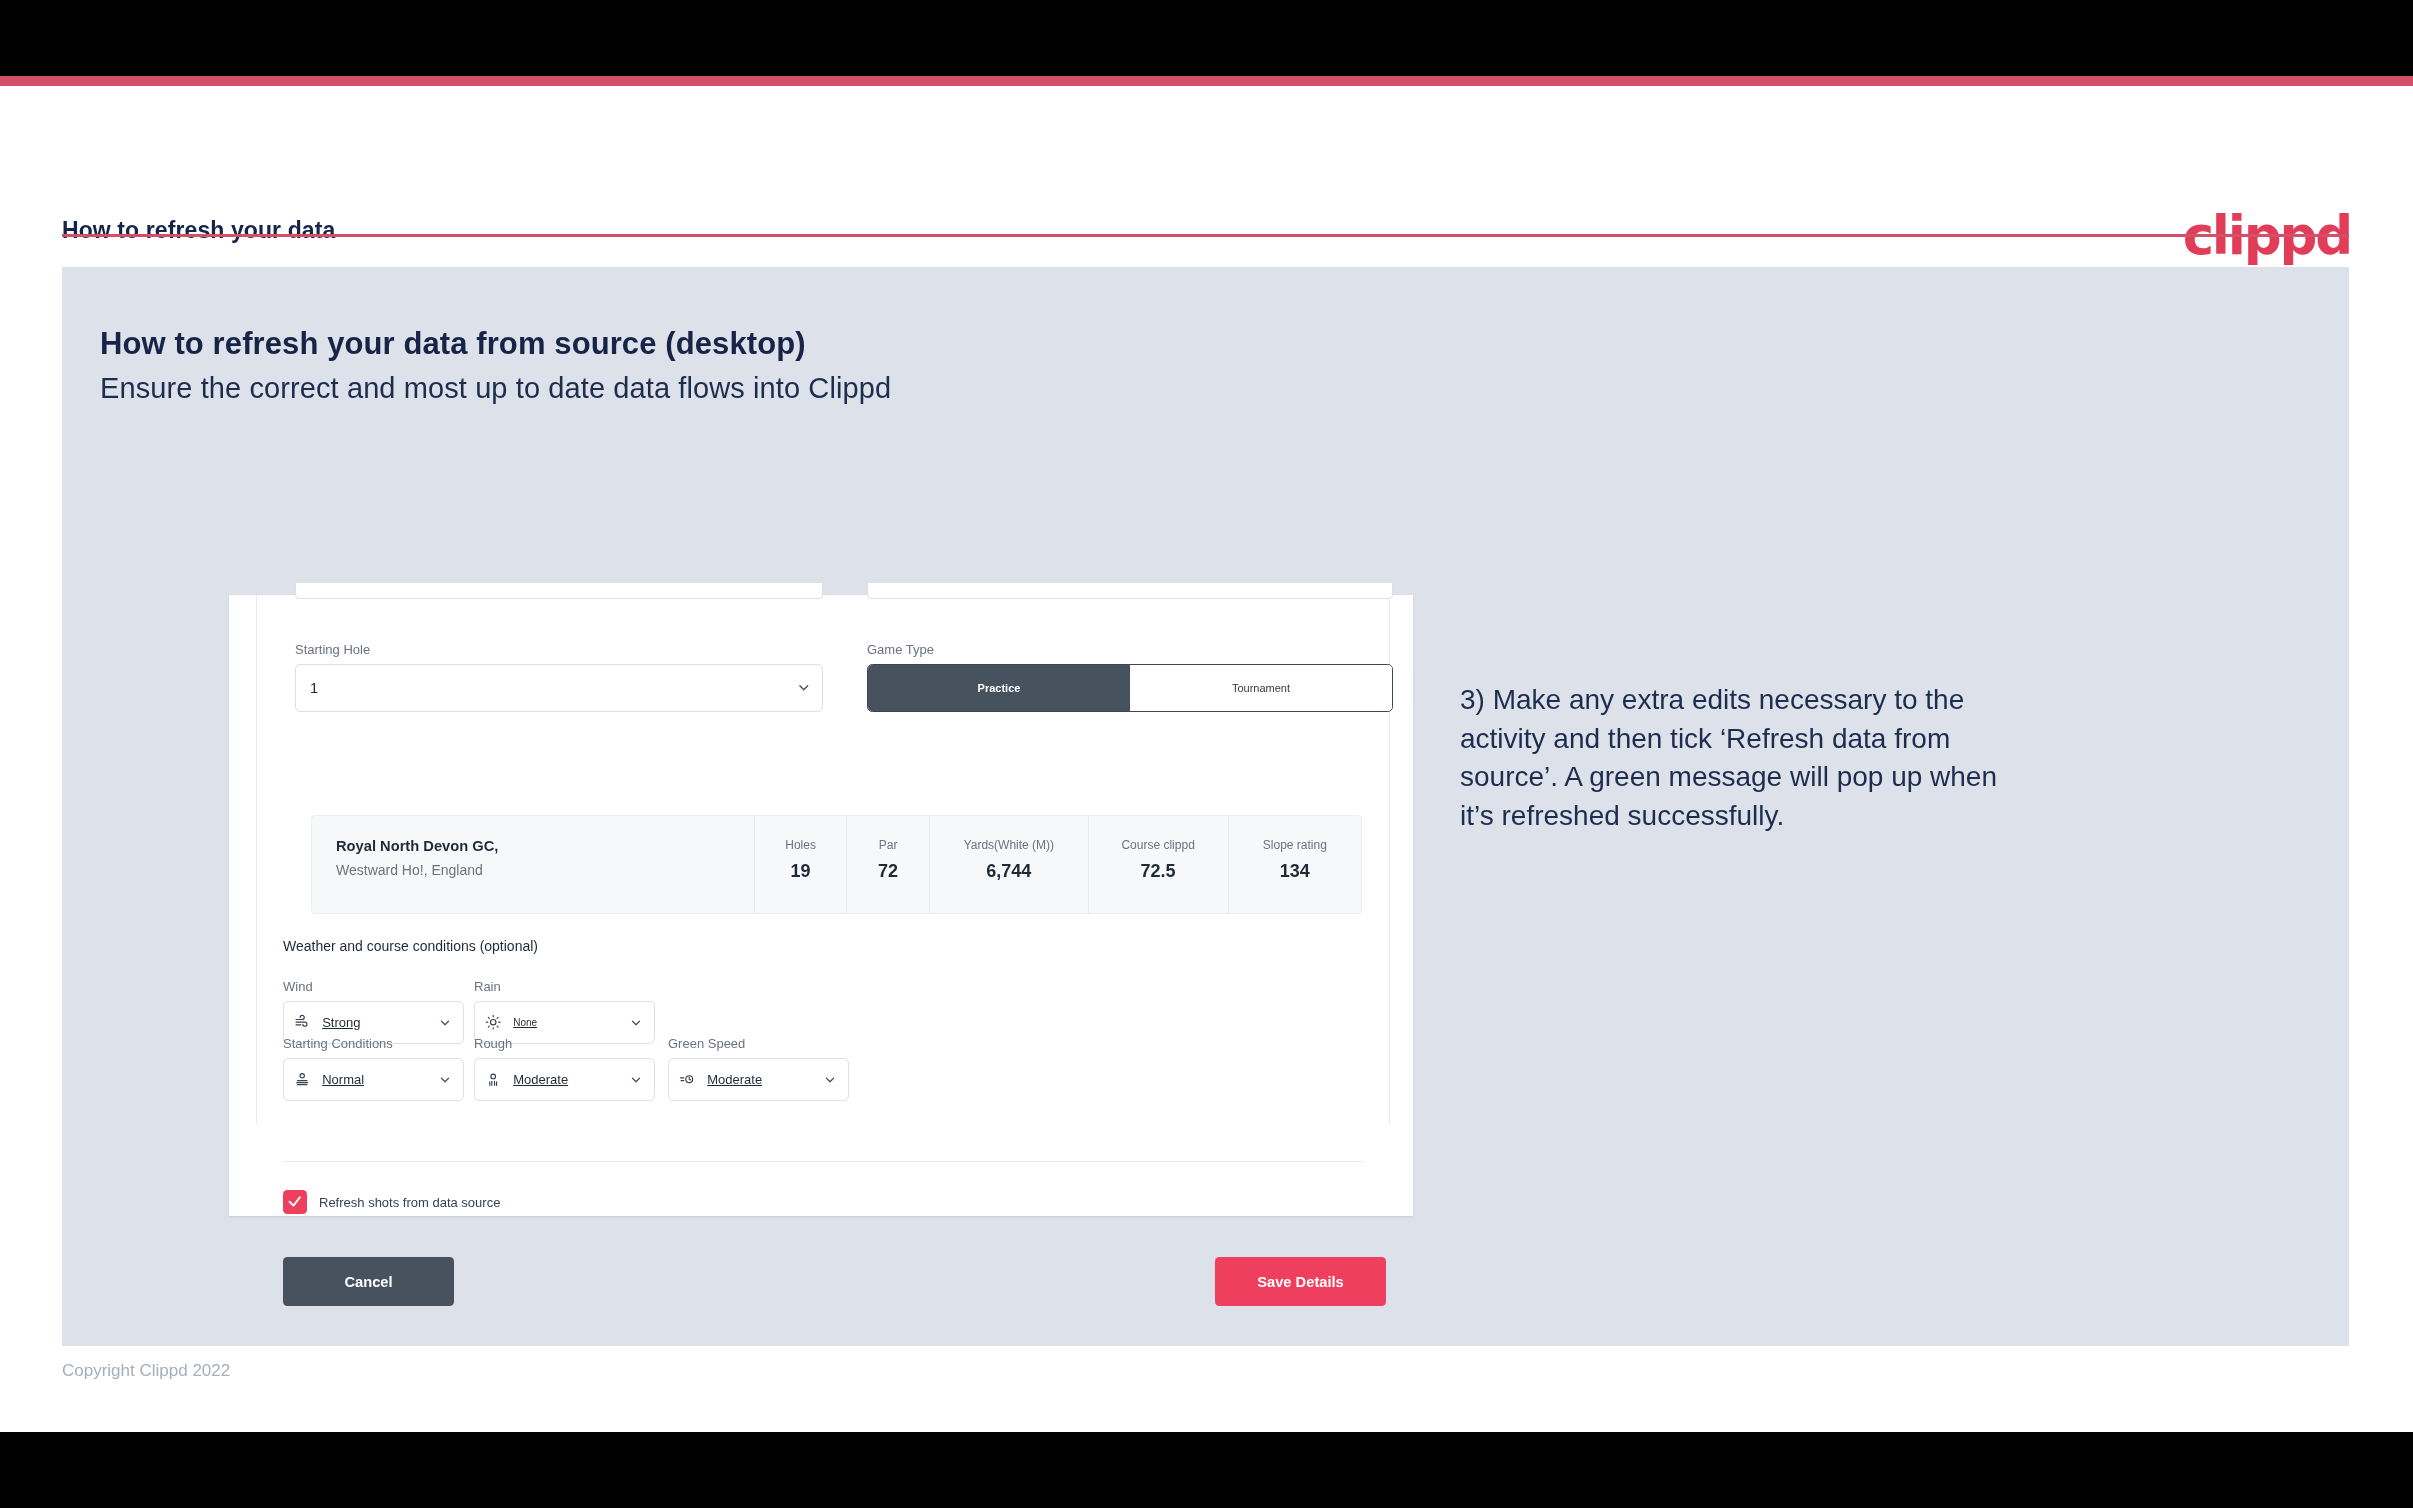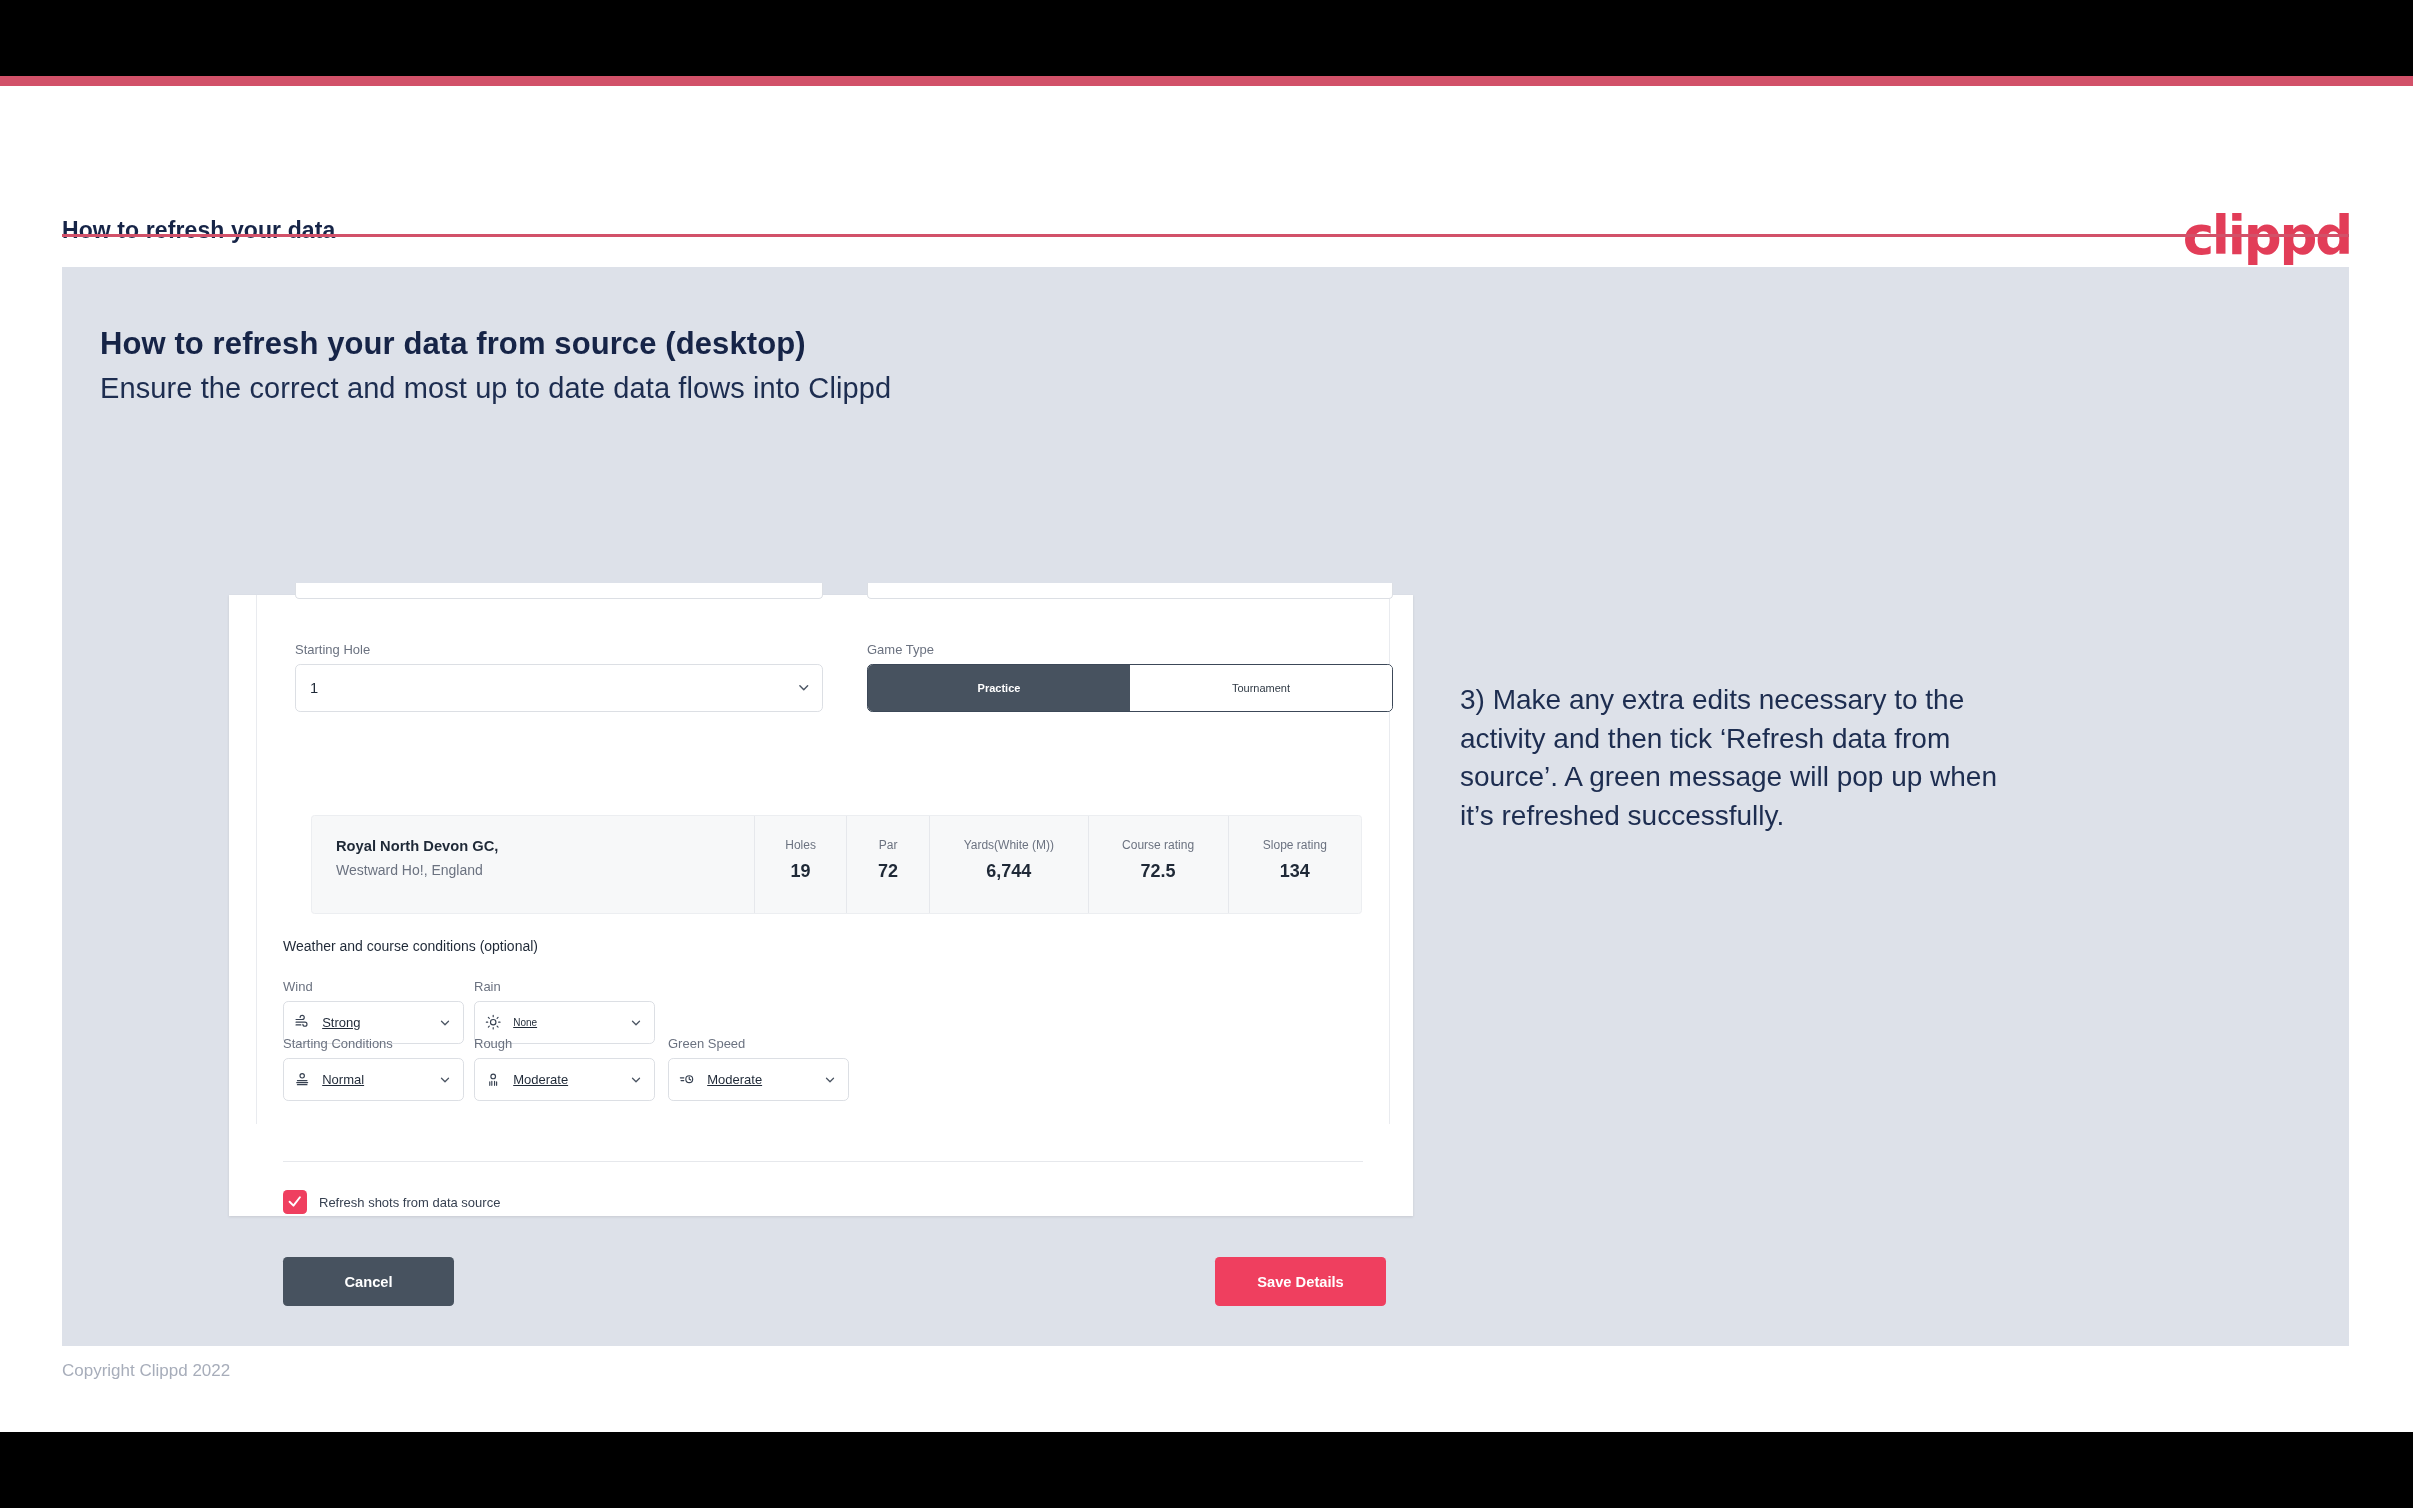--- a/index.html
+++ b/index.html
@@ -213,21 +213,21 @@
             </div>
             <div class="stat-cell" style="width:86px;">
               <div class="stat-label">Par</div>
               <div class="stat-value">72</div>
             </div>
             <div class="stat-cell" style="width:164px;">
               <div class="stat-label">Yards(White (M))</div>
               <div class="stat-value">6,744</div>
             </div>
             <div class="stat-cell" style="width:145px;">
-              <div class="stat-label">Course rating</div>
+              <div class="stat-label">Course clippd</div>
               <div class="stat-value">72.5</div>
             </div>
             <div class="stat-cell" style="width:138px;">
               <div class="stat-label">Slope rating</div>
               <div class="stat-value">134</div>
             </div>
           </div>
 
           <div class="section-title">Weather and course conditions (optional)</div>
 

